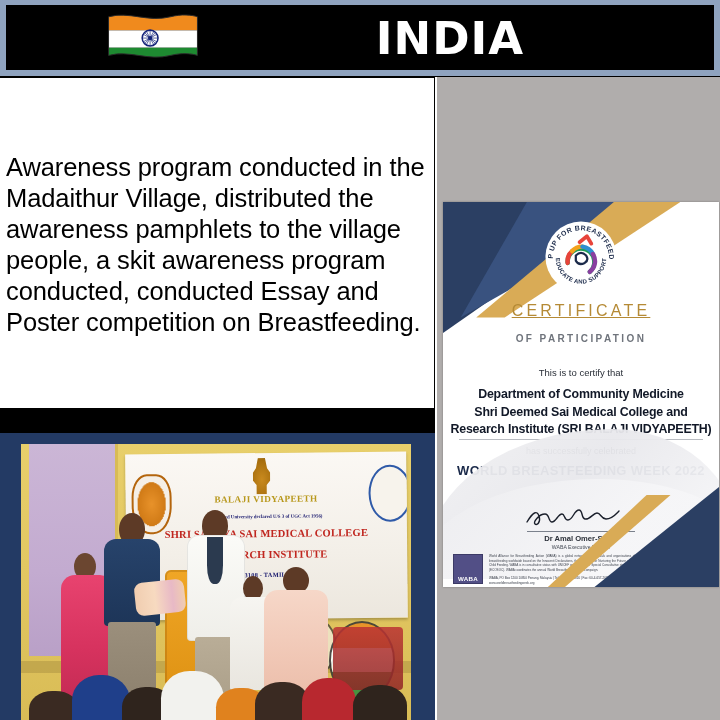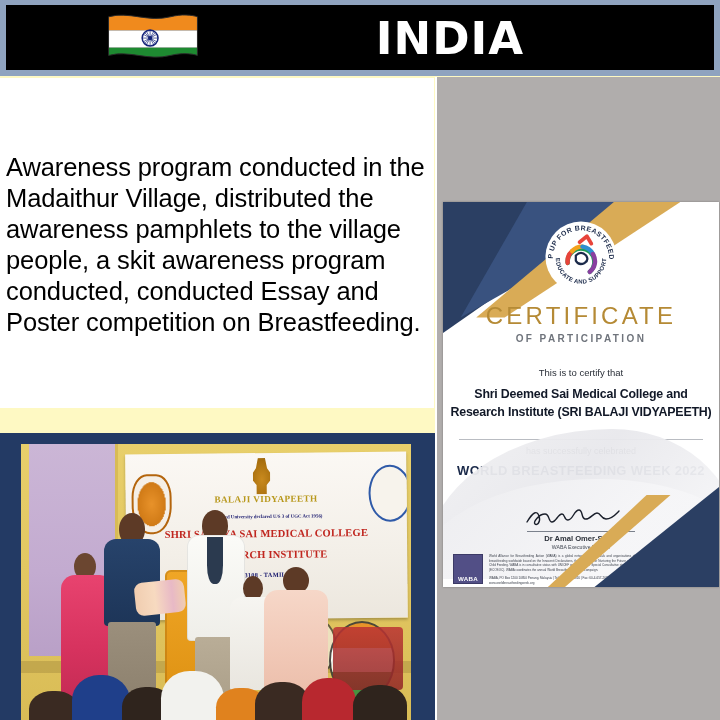--- a/index.html
+++ b/index.html
@@ -12,21 +12,21 @@
     height: 720px;
     overflow: hidden;
     font-family: "Liberation Sans", sans-serif;
     position: relative;
   }
 
   #page {
     position: absolute;
     left: 0; top: 0;
     width: 720px; height: 720px;
-    background: #fef9c3;
+    background: #000000;
   }
 
   
   #header-banner {
     position: absolute;
     left: 0; top: 0;
     width: 720px;
     height: 76px;
     background: #8fa3bf;
     box-sizing: border-box;
@@ -294,24 +294,25 @@
   #cert-logo {
     position: absolute;
     left: 50%; top: 18px;
     transform: translateX(-50%);
     width: 74px; height: 74px;
   }
   #cert-title {
     position: absolute; left: 0; right: 0; top: 100px;
     text-align: center;
     font-family: "Liberation Sans", sans-serif;
-    font-size: 24px;
+    font-size: 16px;
     letter-spacing: 3.2px;
     color: #b58a35;
     font-weight: normal;
+    text-decoration: underline;
   }
   #cert-subtitle {
     position: absolute; left: 0; right: 0; top: 131px;
     text-align: center;
     font-size: 10px;
     letter-spacing: 2.4px;
     color: #6f747c;
     font-weight: bold;
   }
   #cert-certify-line {
@@ -535,20 +536,21 @@
           <path d="M-2,-22 L8,-30 L14,-20" fill="none" stroke="#e8433a" stroke-width="5" stroke-linecap="round" stroke-linejoin="round"></path>
           <path d="M-7,-4 q7,-7 14,0 q4,6 -2,10 q-8,4 -12,-3 z" fill="none" stroke="#1b2a4a" stroke-width="3"></path>
         </g>
       </svg>
 
       <div id="cert-title">CERTIFICATE</div>
       <div id="cert-subtitle">OF PARTICIPATION</div>
       <div id="cert-certify-line">This is to certify that</div>
 
       <div id="cert-recipient">
+        <div>Department of Community Medicine</div>
         <div>Shri Deemed Sai Medical College and</div>
         <div>Research Institute (SRI BALAJI VIDYAPEETH)</div>
       </div>
 
       <div id="cert-rule"></div>
       <div id="cert-celebrated">has successfully celebrated</div>
       <div id="cert-event">WORLD BREASTFEEDING WEEK 2022</div>
 
       <div class="cert-wave"></div>
       <div class="cert-wave2"></div>

